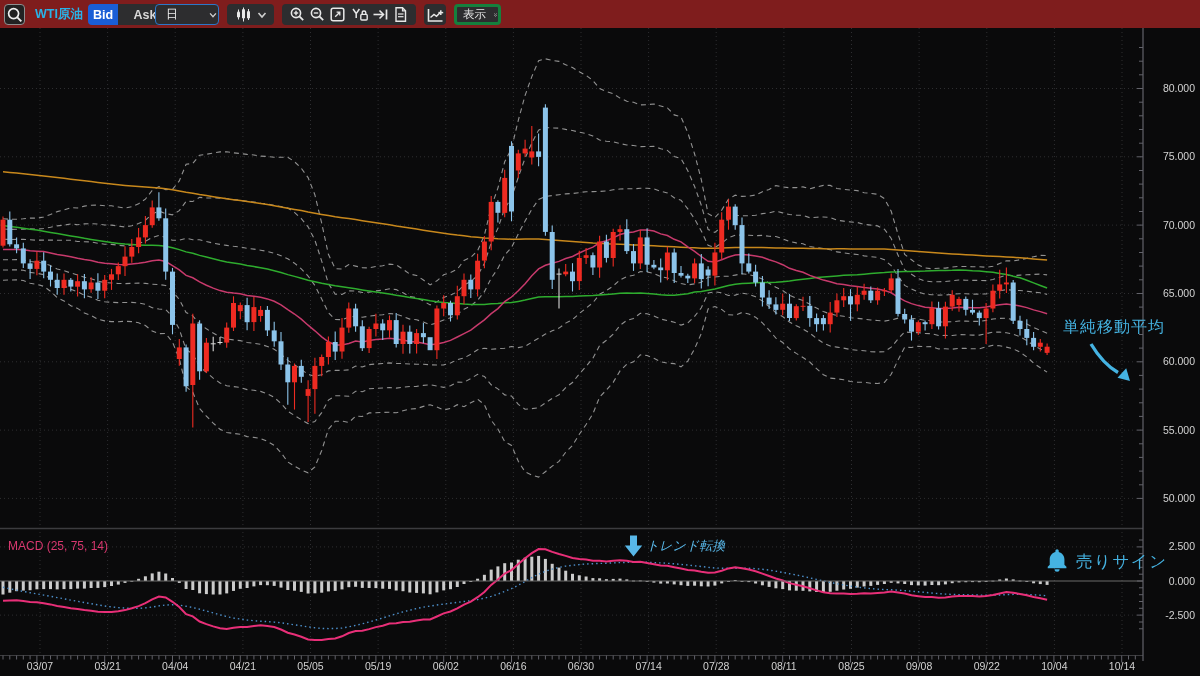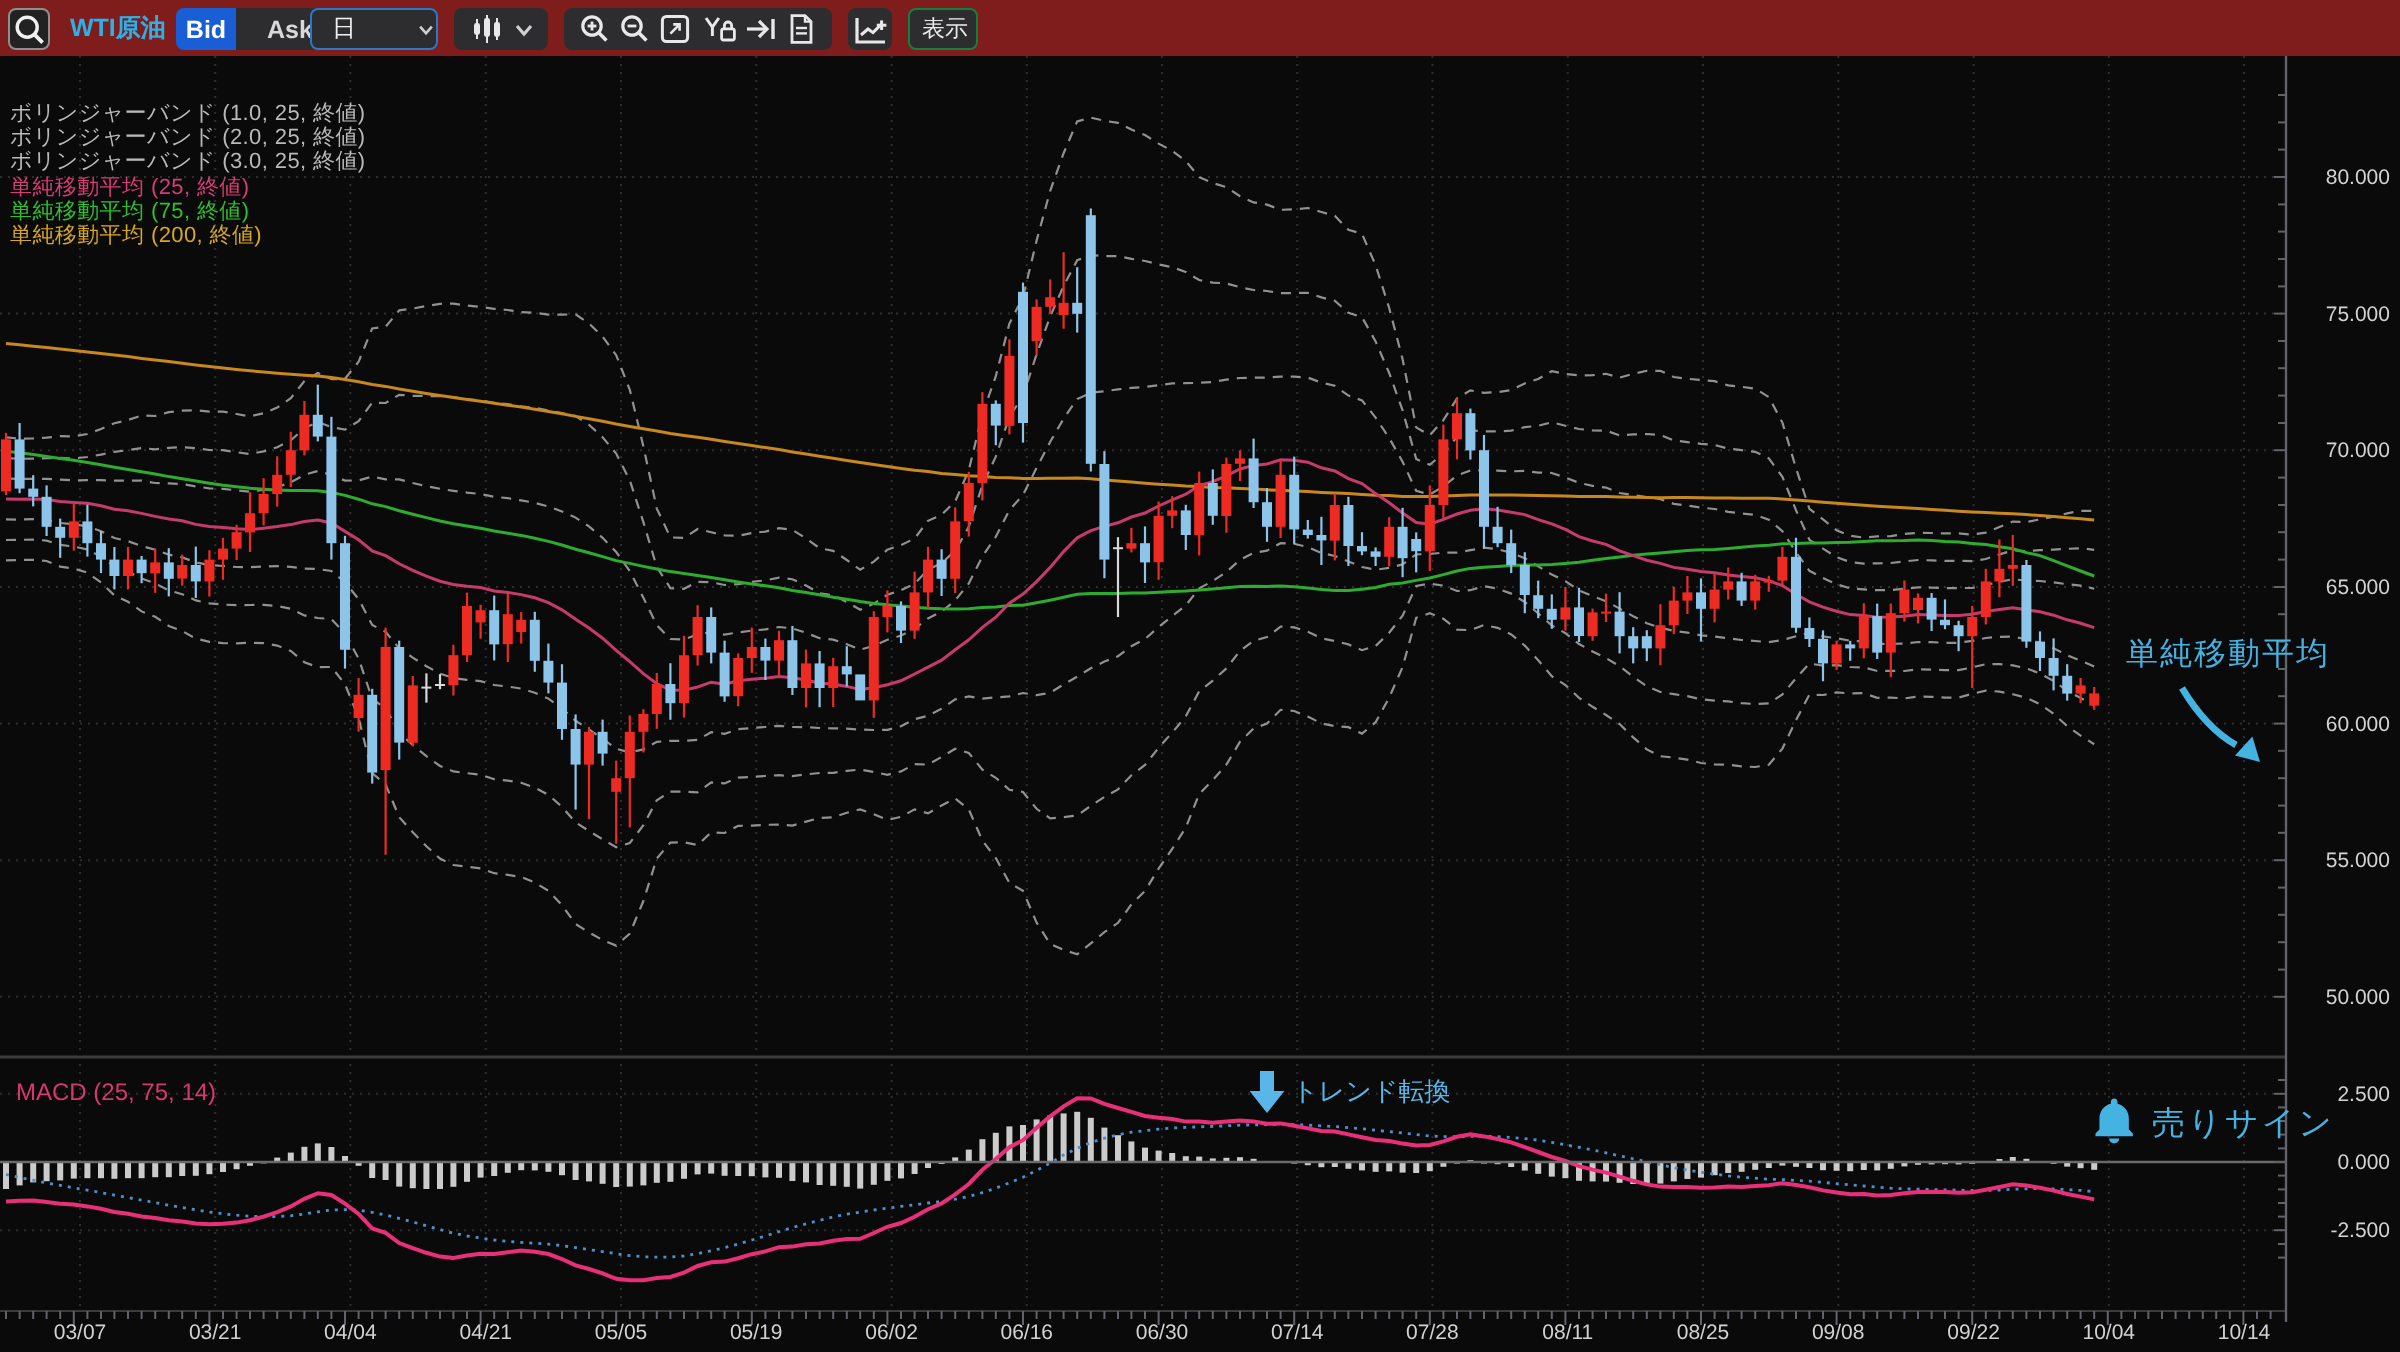--- a/index.html
+++ b/index.html
@@ -844,28 +844,20 @@
         </svg>
       </div>
   <div class="tb" style="left:424px;width:22px;justify-content:center;">
         <svg width="19" height="18" viewBox="0 0 19 18">
           <path d="M2.5 3 V15 H16.5" fill="none" stroke="#e8e8e8" stroke-width="1.6"></path>
           <path d="M4.5 11.5 l3.5 -3 2.5 1.8 4.5 -4.5" fill="none" stroke="#e8e8e8" stroke-width="1.5"></path>
           <line x1="14.8" y1="4.2" x2="14.8" y2="9" stroke="#e8e8e8" stroke-width="1.5"></line>
           <line x1="12.4" y1="6.6" x2="17.2" y2="6.6" stroke="#e8e8e8" stroke-width="1.5"></line>
         </svg>
       </div>
-  <div class="tb" style="left:454px;width:35px;border:1px solid #15803d;color:#e8e8e8;font-size:11.5px;padding-left:6px;">表示<svg width="13" height="14" viewBox="0 0 13 14" style="margin-left:7px">
+  <div class="tb" style="left:454px;width:47px;border:3px solid #15803d;color:#e8e8e8;font-size:11.5px;padding-left:6px;">表示<svg width="13" height="14" viewBox="0 0 13 14" style="margin-left:7px">
           <path d="M3 3 L6.5 6 L10 3 M3 7.5 L6.5 10.5 L10 7.5" fill="none" stroke="#cfcfcf" stroke-width="1.5"></path>
         </svg></div>
 </div>
-<div id="legend">
-<div style="color:#b9b9b9">ボリンジャーバンド (1.0, 25, 終値)</div>
-<div style="color:#b9b9b9">ボリンジャーバンド (2.0, 25, 終値)</div>
-<div style="color:#b9b9b9">ボリンジャーバンド (3.0, 25, 終値)</div>
-<div style="color:#d83d74">単純移動平均 (25, 終値)</div>
-<div style="color:#2fc02f">単純移動平均 (75, 終値)</div>
-<div style="color:#d8a81e">単純移動平均 (200, 終値)</div>
-</div>
 <div class="ann" style="left:8px;top:539px;color:#d8386f;font-size:12px;">MACD (25, 75, 14)</div>
 <div class="ann" style="left:1063px;top:317px;font-size:16px;letter-spacing:1px;">単純移動平均</div>
-<div class="ann" style="left:646px;top:537px;font-size:13px;color:#58b7e8;">トレンド転換</div>
+<div class="ann" style="left:646px;top:537px;font-size:13px;color:#58b7e8;font-style:italic;">トレンド転換</div>
 <div class="ann" style="left:1076px;top:551px;font-size:16.5px;letter-spacing:1.5px;font-family:Liberation Serif, serif;">売りサイン</div>
 </div>
 </body></html>

